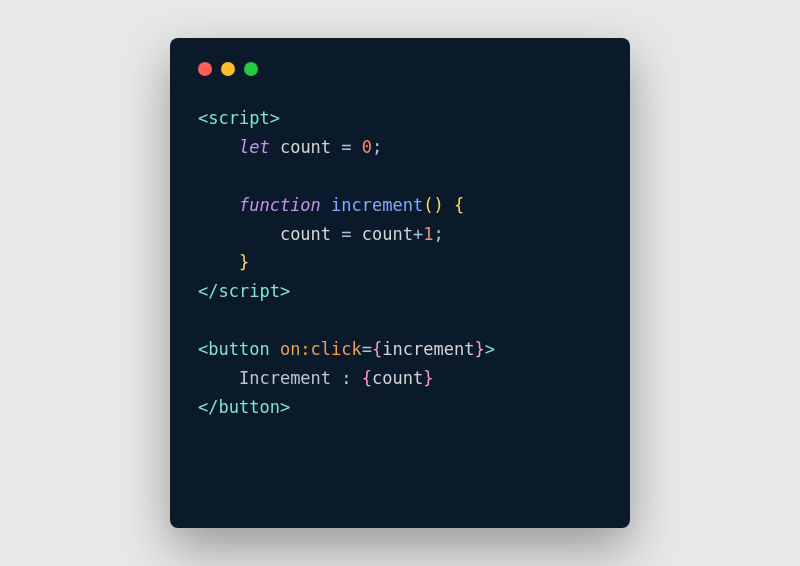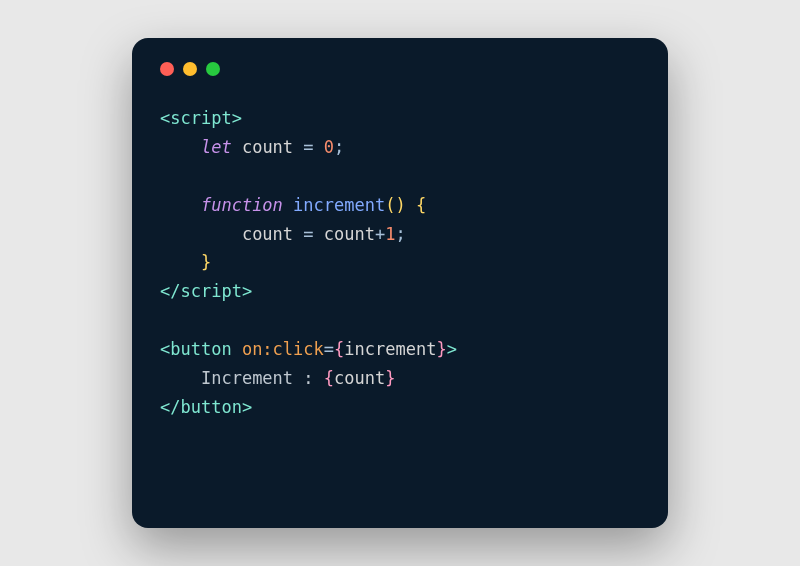--- a/index.html
+++ b/index.html
@@ -6,24 +6,24 @@
     body {
       width: 800px;
       height: 566px;
       background: #e8e8e8;
       display: flex;
       align-items: center;
       justify-content: center;
       font-family: ui-monospace, SFMono-Regular, "SF Mono", Menlo, Consolas, monospace;
     }
     .window {
-      width: 536px;
+      width: 460px;
       height: 490px;
       background: #0a1a2a;
-      border-radius: 16px;
+      border-radius: 8px;
       box-shadow: 0 20px 50px rgba(0,0,0,0.35);
       padding: 20px 28px;
     }
     .traffic-lights {
       display: flex;
       gap: 9px;
       margin-bottom: 28px;
       margin-top: 4px;
     }
     .light {

